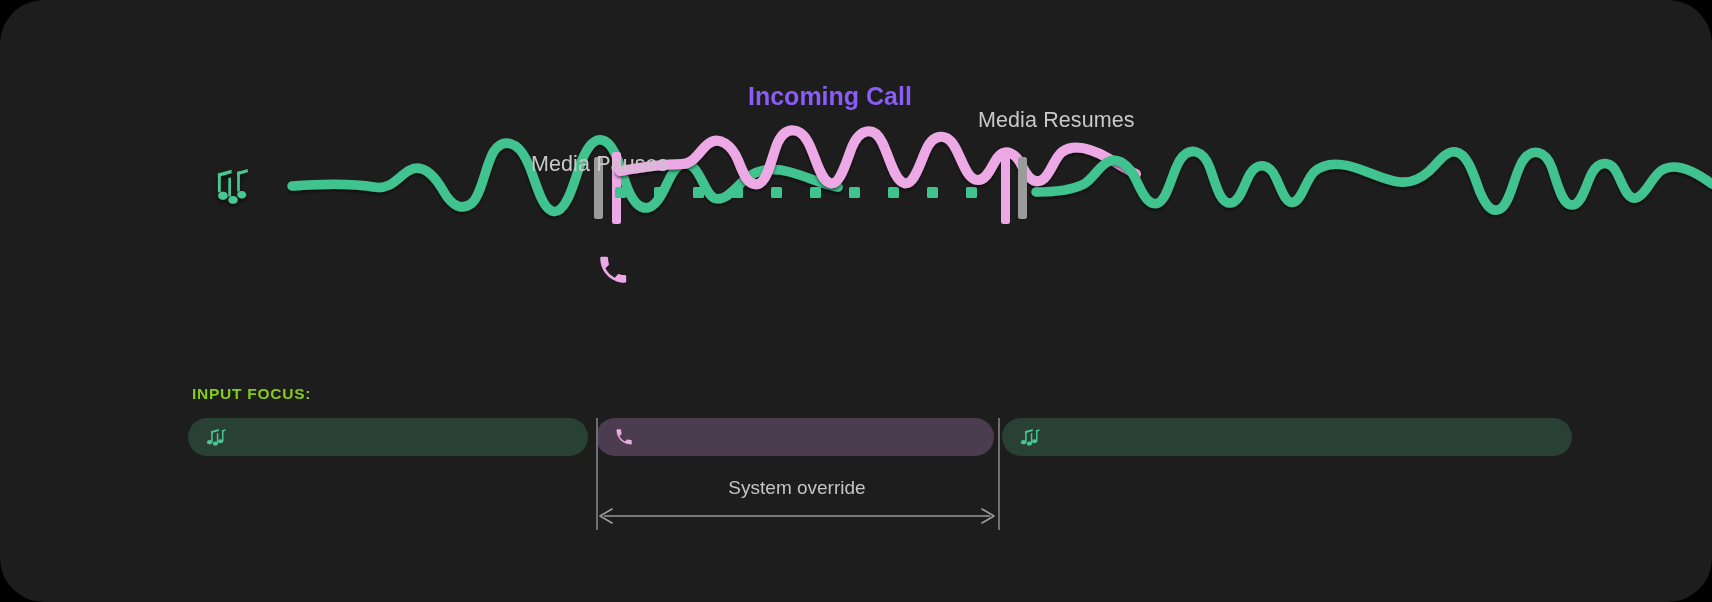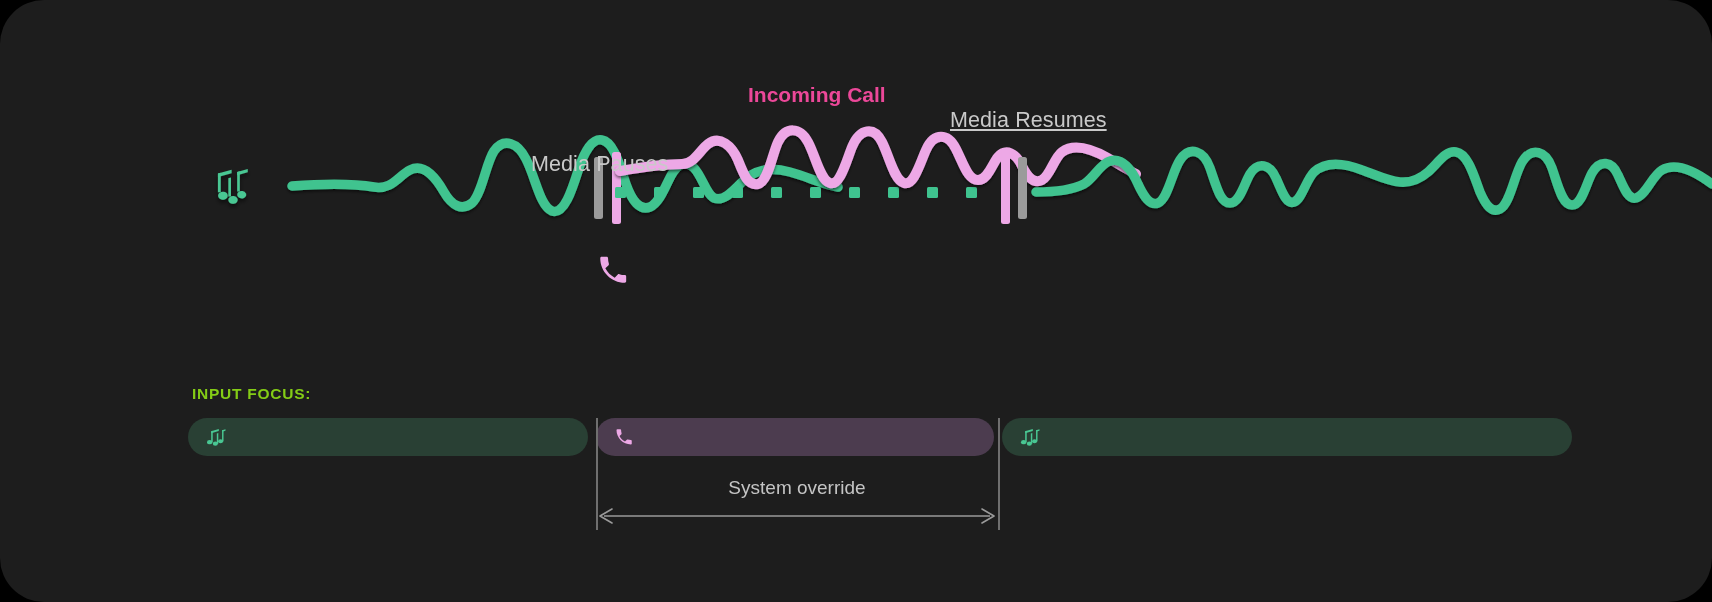--- a/index.html
+++ b/index.html
@@ -37,26 +37,26 @@
 
   .wf-label {
     position: absolute;
     color: #c9c9c9;
     font-size: 21.5px;
     letter-spacing: .1px;
     white-space: nowrap;
     line-height: 1;
   }
   #label-pauses  { left: 531px; top: 110px; margin-top: 44px; }
-  #label-resumes { left: 950px; top: 110px; text-decoration: underline; }
+  #label-resumes { left: 978px; top: 110px; }
   #label-call {
     position: absolute;
     left: 748px; top: 84px;
-    color: #ec4899;
-    font-size: 21px;
+    color: #8b5cf6;
+    font-size: 25px;
     font-weight: 700;
     white-space: nowrap;
     line-height: 1;
   }
 
   #phone-under {
     position: absolute;
     left: 596px;
     top: 253px;
     width: 34px;

